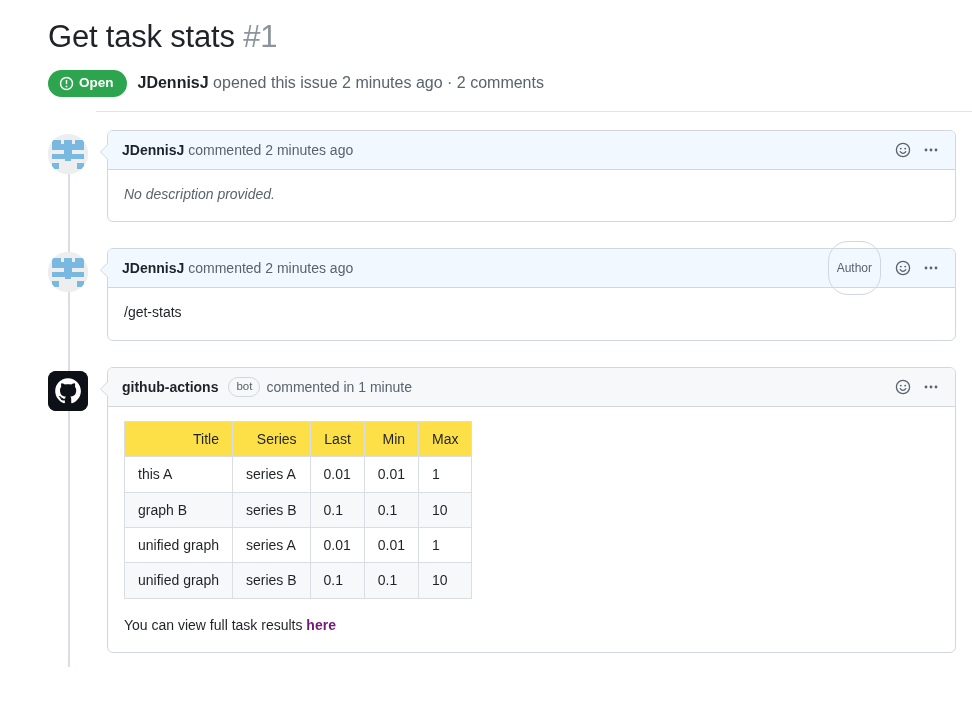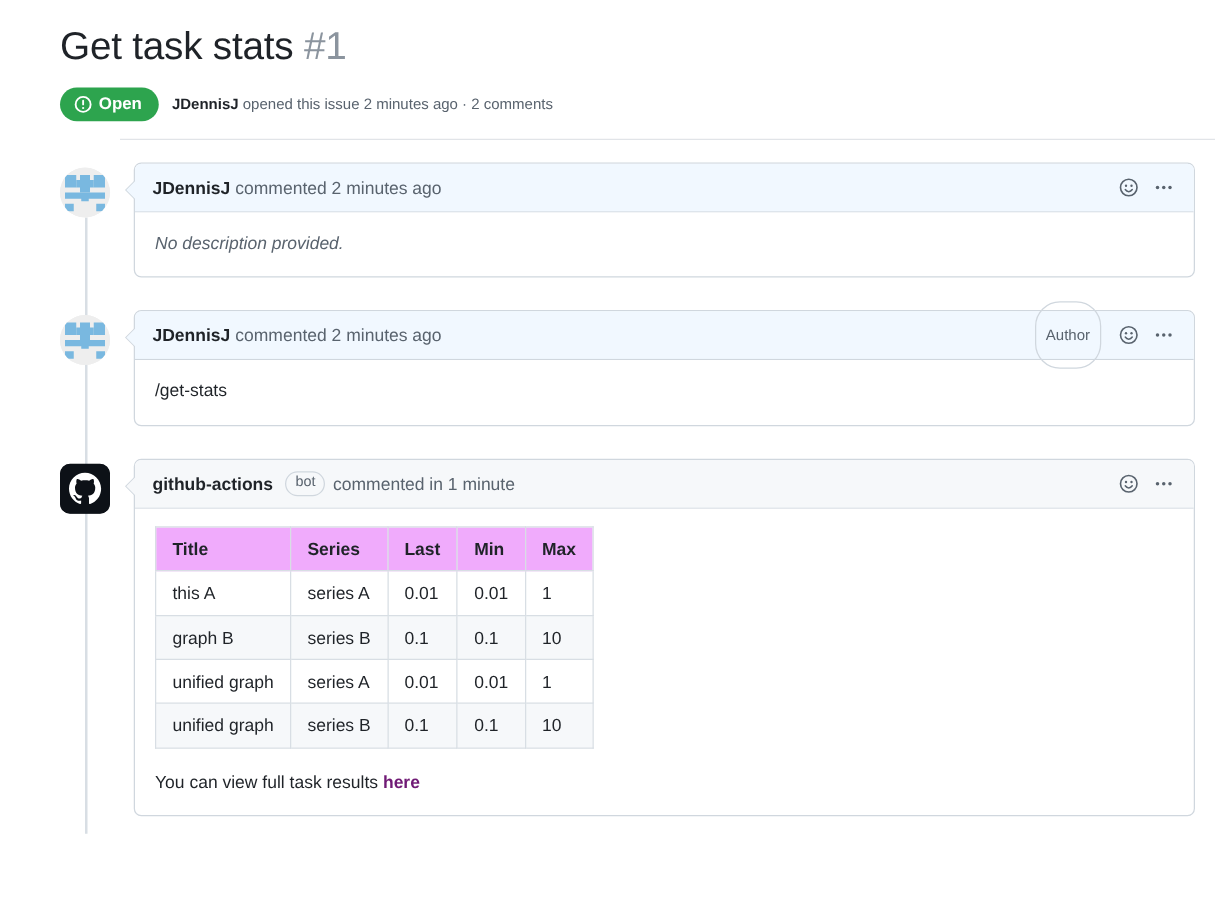--- a/index.html
+++ b/index.html
@@ -38,21 +38,21 @@
     background: #2da44e;
     color: #ffffff;
     border-radius: 18px;
     padding: 6px 13px 6px 11px;
     font-size: 13.5px;
     font-weight: 700;
     line-height: 1;
   }
   .state-badge svg { display: block; }
   .issue-meta-text {
-    font-size: 12px;
+    font-size: 16px;
     color: #59636e;
     line-height: 1.4;
   }
   .issue-meta-text b { color: #1f2328; font-weight: 700; }
 
   .header-divider {
     margin: 14px 2px 0 48px;
     border-top: 1px solid #e1e4e8;
     width: 922px;
   }
@@ -185,23 +185,23 @@
     border: 1px solid #d8dee4;
   }
   table.results th,
   table.results td {
     border: 1px solid #d8dee4;
     padding: 7px 13px;
     line-height: 1.45;
     white-space: nowrap;
   }
   table.results th {
-    font-weight: 700;
-    text-align: left;
-    background: #f0abfc;
+    font-weight: 400;
+    text-align: right;
+    background: #fde047;
     color: #1f2328;
   }
   table.results td { text-align: left; color: #1f2328; }
   table.results tbody tr:nth-child(even) { background: #f6f8fa; }
 
   .results-footer { font-size: 14px; margin: 0; }
   .results-footer a { color: #701a75; text-decoration: none; font-weight: bold; }
 </style>
 </head>
 <body>

